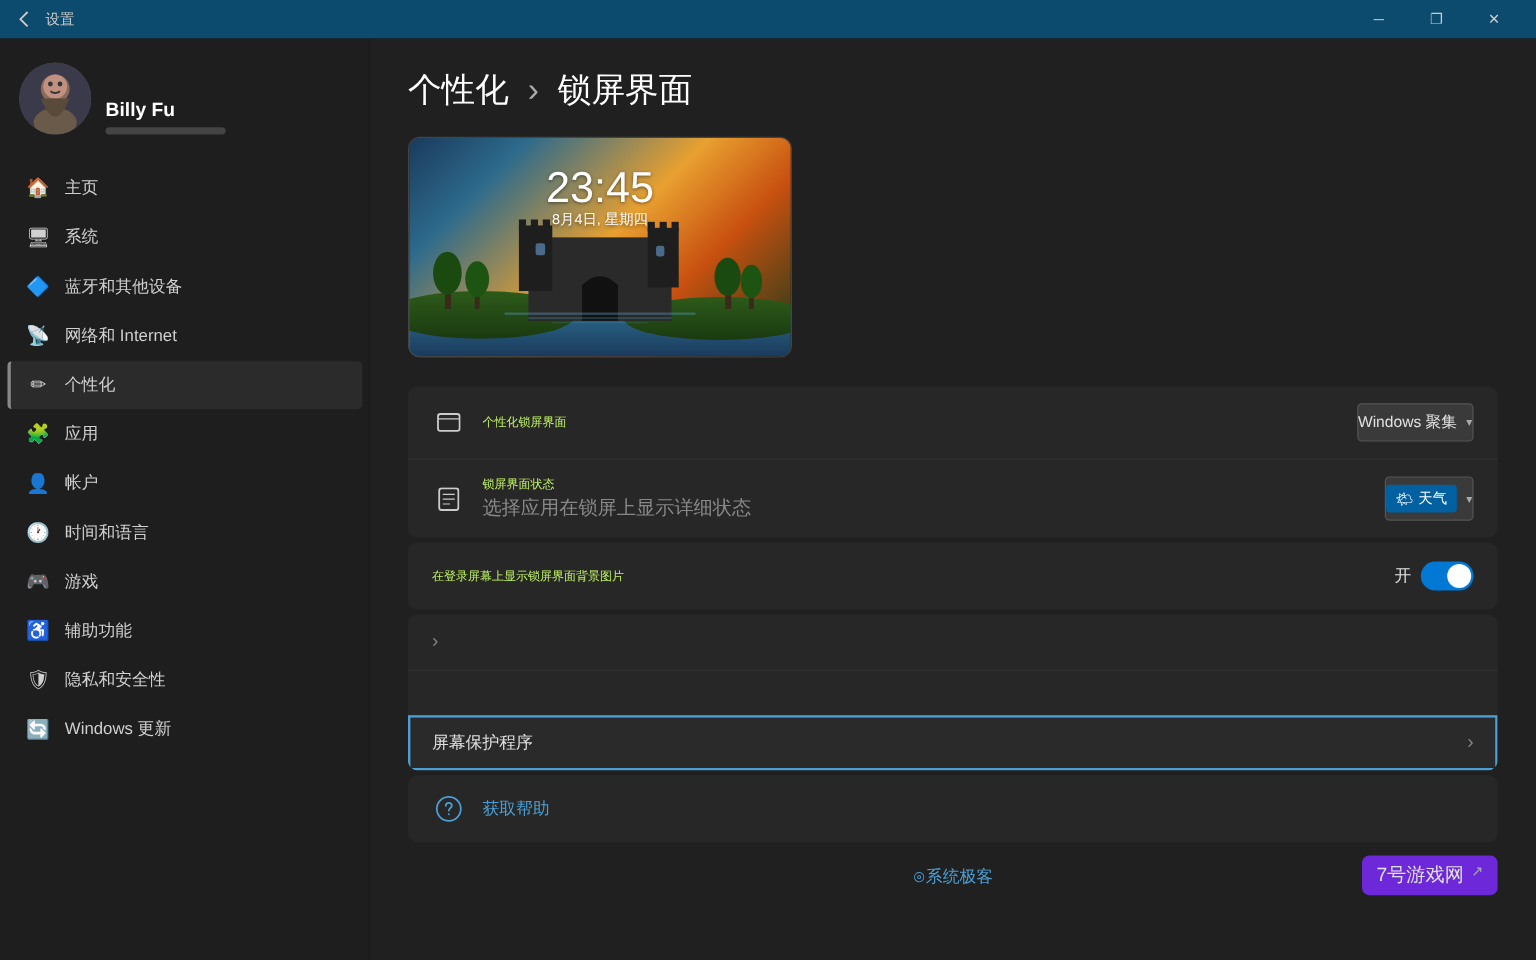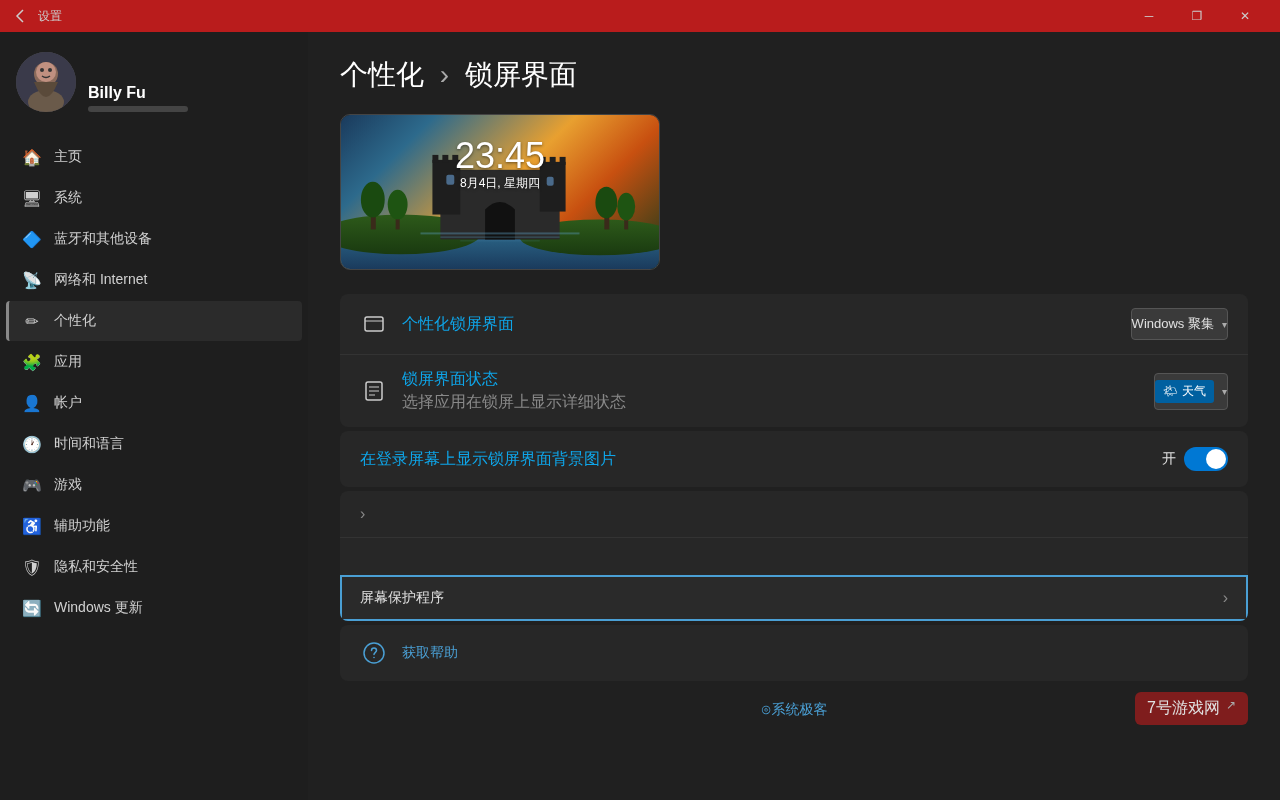--- a/index.html
+++ b/index.html
@@ -10,21 +10,21 @@
       font-family: 'Microsoft YaHei', 'SimHei', sans-serif;
       color: #e0e0e0;
       overflow: hidden;
       display: flex;
       flex-direction: column;
     }
 
     
     .title-bar {
       height: 32px;
-      background: #b91c1c;
+      background: #0c4a6e;
       display: flex;
       align-items: center;
       padding: 0 12px;
       flex-shrink: 0;
     }
     .title-bar-left {
       display: flex;
       align-items: center;
       gap: 10px;
       flex: 1;
@@ -184,21 +184,21 @@
     }
     .page-title .separator {
       color: #aaa;
       margin: 0 8px;
       font-weight: 300;
     }
 
     
     .lockscreen-preview {
       width: 320px;
-      height: 156px;
+      height: 184px;
       border-radius: 10px;
       overflow: hidden;
       margin-bottom: 24px;
       position: relative;
       border: 1px solid #444;
     }
     .lockscreen-bg {
       width: 100%;
       height: 100%;
       background: linear-gradient(135deg, #1a3a5c 0%, #2d6a8c 20%, #e8a030 50%, #c85010 70%, #1a3a1a 100%);
@@ -249,22 +249,22 @@
       justify-content: center;
       margin-right: 14px;
       font-size: 18px;
       color: #ccc;
       flex-shrink: 0;
     }
     .settings-row-content {
       flex: 1;
     }
     .settings-row-title {
-      font-size: 16px;
-      color: #0ea5e9;
+      font-size: 10px;
+      color: #bef264;
     }
     .settings-row-subtitle {
       font-size: 16px;
       color: #888;
       margin-top: 2px;
     }
     .settings-row-control {
       display: flex;
       align-items: center;
       gap: 8px;
@@ -379,21 +379,21 @@
       align-items: center;
       gap: 6px;
     }
     .watermark-right {
       position: absolute;
       right: 0;
       bottom: 10px;
       display: flex;
       align-items: flex-start;
       gap: 6px;
-      background: #7f1d1d;
+      background: #6d28d9;
       border-radius: 6px;
       padding: 6px 12px;
     }
 
     
     .help-row {
       display: flex;
       align-items: center;
       padding: 14px 20px;
       cursor: pointer;

